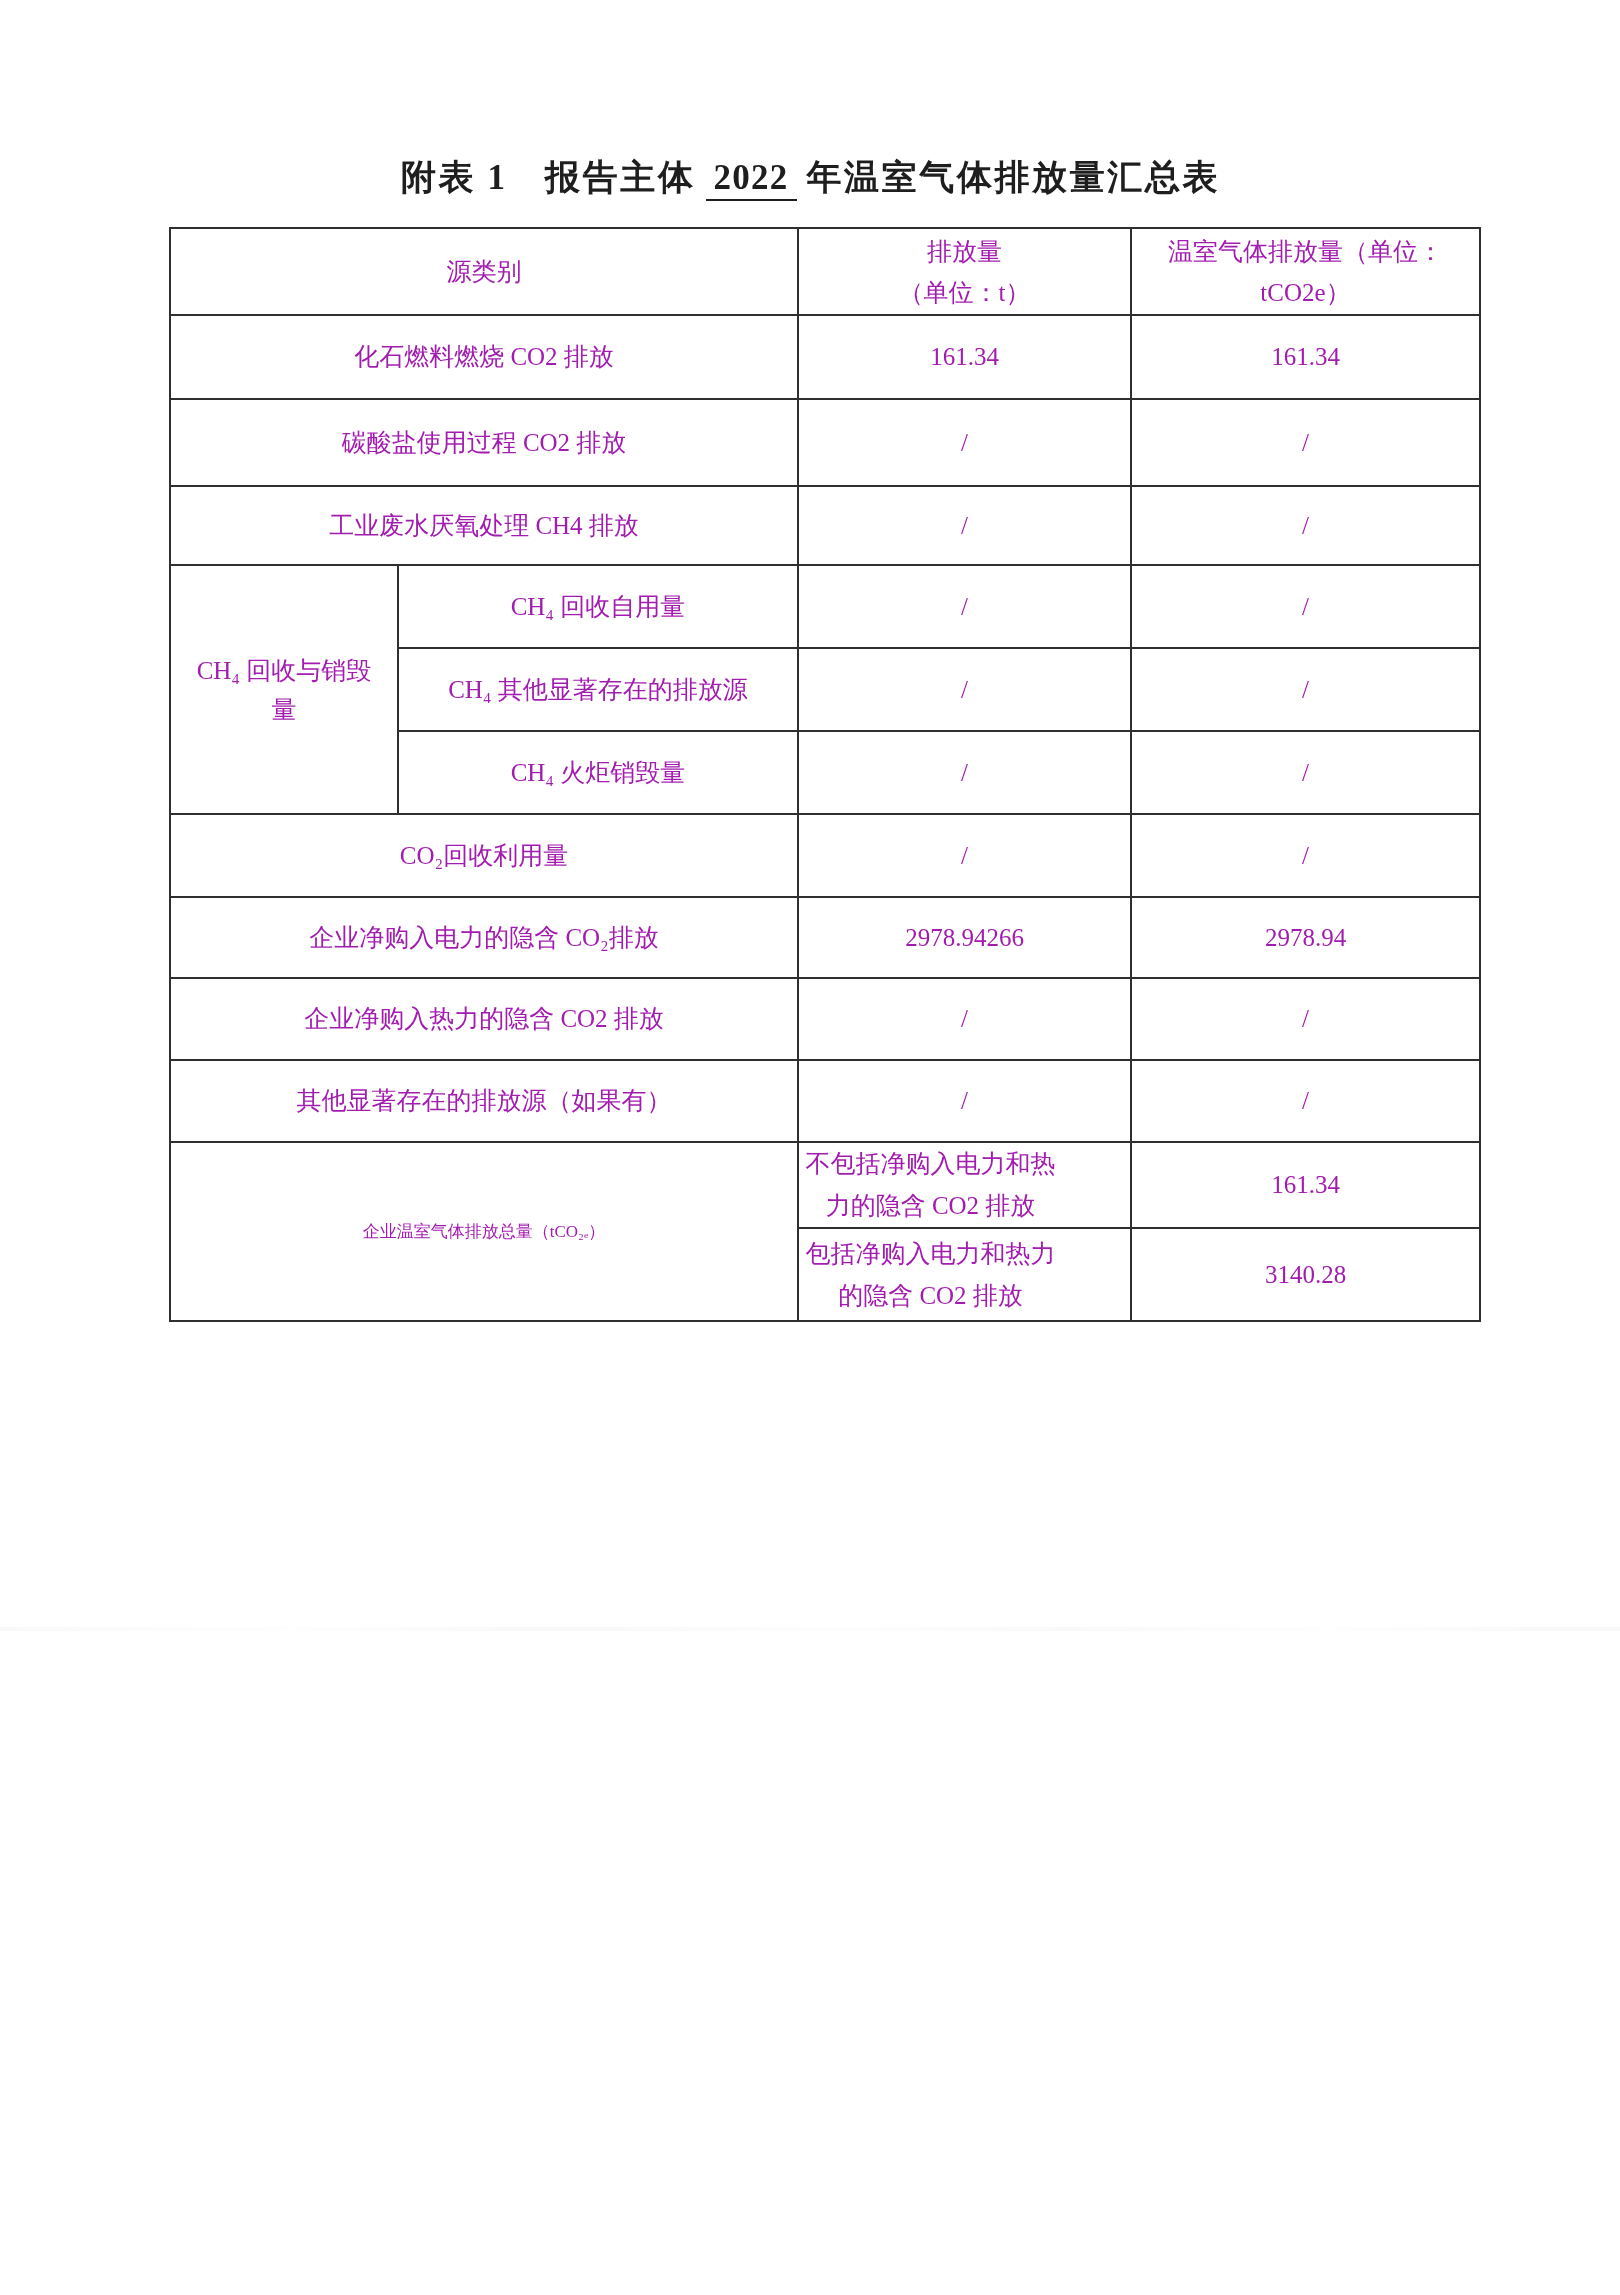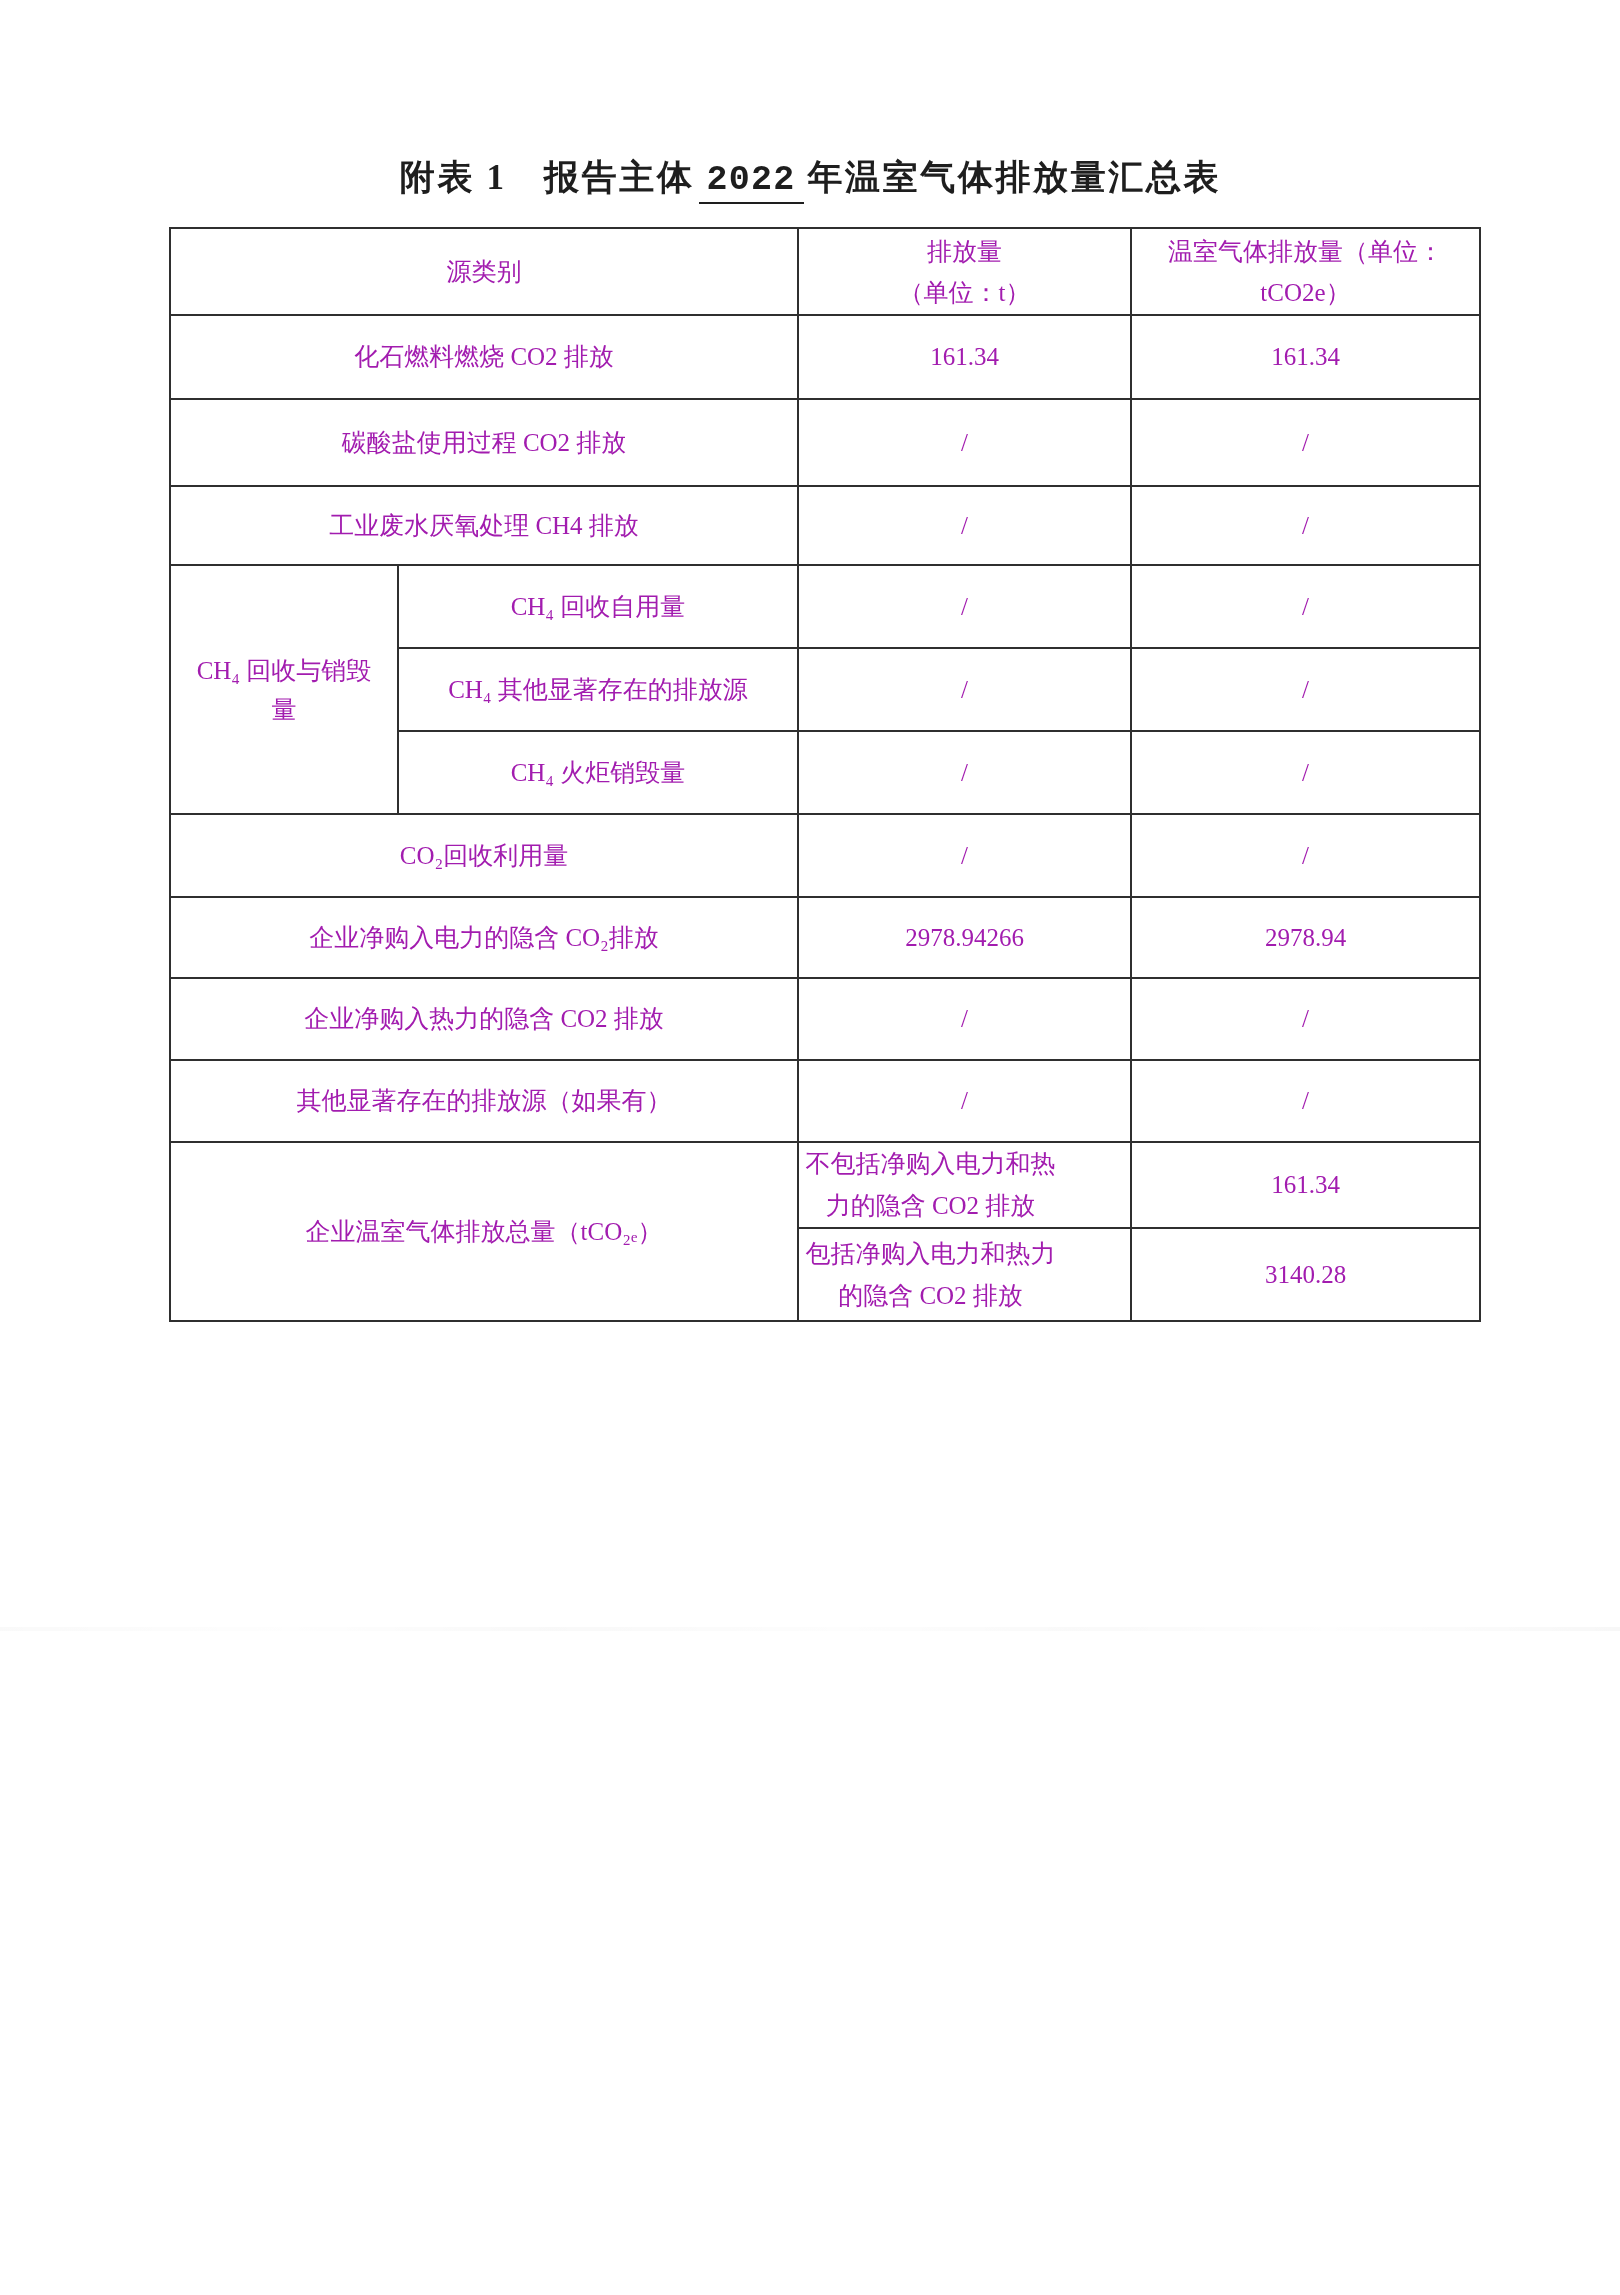--- a/index.html
+++ b/index.html
@@ -42,24 +42,23 @@
     text-align: center;
     font-size: 35px;
     font-weight: 700;
     letter-spacing: 2.6px;
     line-height: 43px;
     color: #1e1e1e;
   }
   .title .year {
     display: inline-block;
     padding: 0 7.9px;
-    margin: 0 4px;
+    margin: 0 10px;
     border-bottom: 2.6px solid #1e1e1e;
     letter-spacing: 1.3px;
-    font-family: Liberation Mono, monospace;
   }
   table.ghg-table {
     position: absolute;
     left: 169px;
     top: 227px;
     width: 1310px;
     border-collapse: collapse;
     table-layout: fixed;
     border: 2.6px solid #2c2c2c;
     font-size: 25px;
@@ -81,21 +80,21 @@
   tr.h124 { height: 81px; border-radius: 22px; }
   tr.h125 { height: 82px; }
   tr.h142 { height: 93px; }
   td .cellline { display: block; line-height: 41px; }
   td.ch4-merged .narrow {
     display: block;
     max-width: 176px;
     margin: 9px auto;
     line-height: 39px;
   }
-  td.total-label { font-size: 25px; }
+  td.total-label { font-size: 17px; }
   td.sub-label-left {
     text-align: left;
     padding-left: 13px;
     padding-right: 9.2px;
   }
   td.sub-label-left .narrow2 {
     display: block;
     max-width: 263px;
     line-height: 42px;
   }

